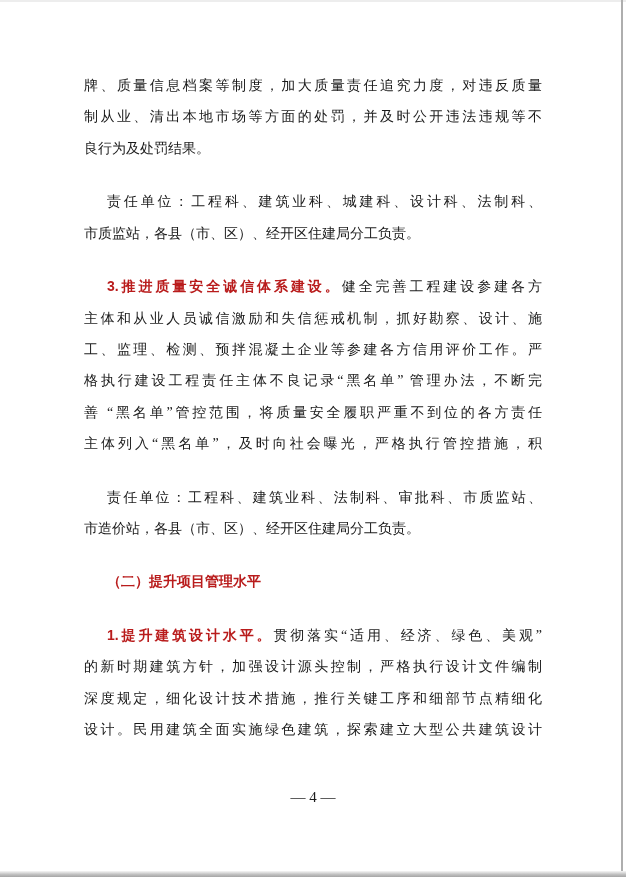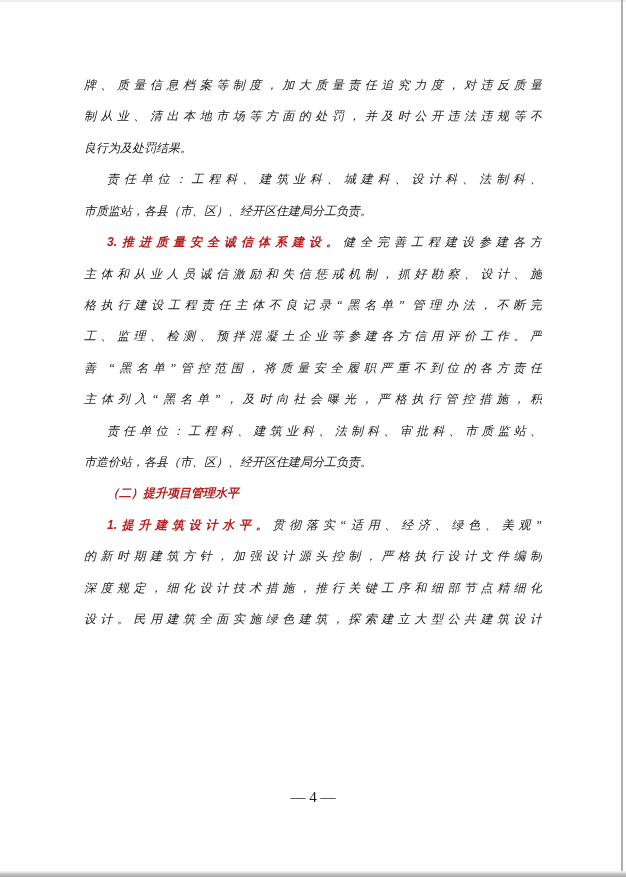--- a/index.html
+++ b/index.html
@@ -38,33 +38,33 @@
   }
   .text-body {
     position: absolute;
     left: 84px;
     top: 70px;
     width: 458px;
   }
   .line {
     height: 31.43px;
     line-height: 31.43px;
-    font-size: 12px;
+    font-size: 14px;
     white-space: normal;
     overflow: hidden;
     text-align: left;
     color: #1a1a1a;
-    font-style: italic;
   }
   .line.justify {
     text-align: justify;
     text-align-last: justify;
   }
   .line.indent {
     text-indent: 23px;
+    margin-top: 22px;
   }
   .seg.bold {
     font-weight: 700;
     font-family: "Liberation Sans", "DejaVu Sans", sans-serif;
     color: #b91c1c;
   }
   .page-number {
     position: absolute;
     left: 84px;
     top: 782px;
@@ -82,22 +82,22 @@
 <div class="page">
   <div class="edge-top"></div>
   <div class="text-body">
       <div class="line justify"><span class="seg">牌、质量信息档案等制度，加大质量责任追究力度，对违反质量</span></div>
       <div class="line justify"><span class="seg">制从业、清出本地市场等方面的处罚，并及时公开违法违规等不</span></div>
       <div class="line"><span class="seg">良行为及处罚结果。</span></div>
       <div class="line justify indent"><span class="seg">责任单位：工程科、建筑业科、城建科、设计科、法制科、</span></div>
       <div class="line"><span class="seg">市质监站，各县（市、区）、经开区住建局分工负责。</span></div>
       <div class="line justify indent"><span class="seg bold">3.推进质量安全诚信体系建设。</span><span class="seg">健全完善工程建设参建各方</span></div>
       <div class="line justify"><span class="seg">主体和从业人员诚信激励和失信惩戒机制，抓好勘察、设计、施</span></div>
+      <div class="line justify"><span class="seg">工、监理、检测、预拌混凝土企业等参建各方信用评价工作。严</span></div>
       <div class="line justify"><span class="seg">格执行建设工程责任主体不良记录“黑名单” 管理办法，不断完</span></div>
-      <div class="line justify"><span class="seg">工、监理、检测、预拌混凝土企业等参建各方信用评价工作。严</span></div>
       <div class="line justify"><span class="seg">善 “黑名单”管控范围，将质量安全履职严重不到位的各方责任</span></div>
       <div class="line justify"><span class="seg">主体列入“黑名单”，及时向社会曝光，严格执行管控措施，积</span></div>
       <div class="line justify indent"><span class="seg">责任单位：工程科、建筑业科、法制科、审批科、市质监站、</span></div>
       <div class="line"><span class="seg">市造价站，各县（市、区）、经开区住建局分工负责。</span></div>
       <div class="line indent"><span class="seg bold">（二）提升项目管理水平</span></div>
       <div class="line justify indent"><span class="seg bold">1.提升建筑设计水平。</span><span class="seg">贯彻落实“适用、经济、绿色、美观”</span></div>
       <div class="line justify"><span class="seg">的新时期建筑方针，加强设计源头控制，严格执行设计文件编制</span></div>
       <div class="line justify"><span class="seg">深度规定，细化设计技术措施，推行关键工序和细部节点精细化</span></div>
       <div class="line justify"><span class="seg">设计。民用建筑全面实施绿色建筑，探索建立大型公共建筑设计</span></div>
     </div>

